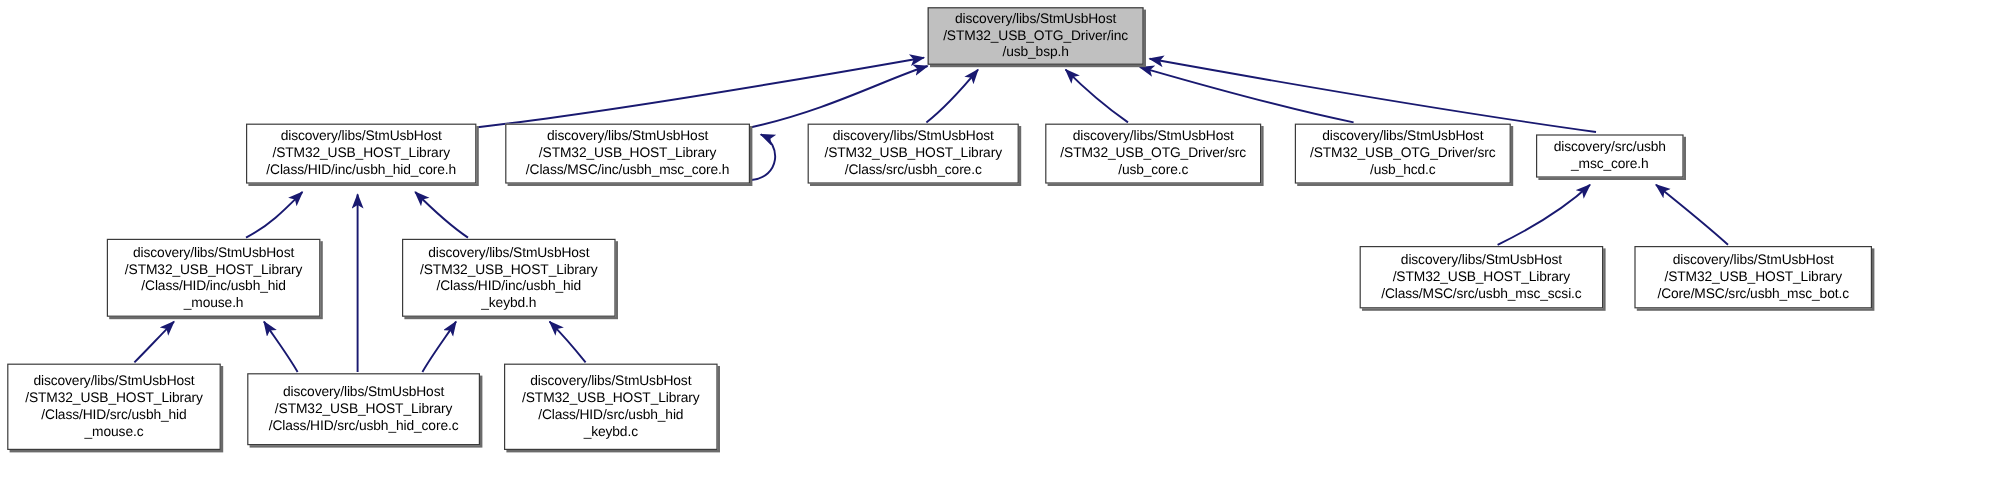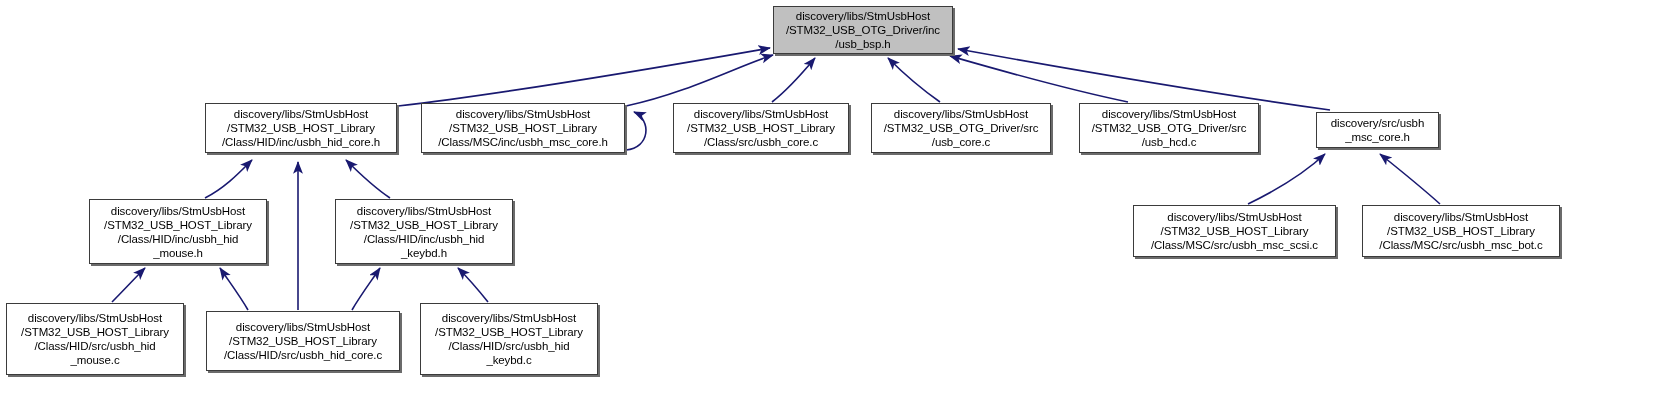--- a/index.html
+++ b/index.html
@@ -102,21 +102,21 @@
       <div class="node" style="left: 871px; top: 103px; width: 180px; height: 50px; border-color: rgb(59, 59, 59); box-shadow: rgb(107, 107, 107) 2px 2px 0px 0px; background: rgb(255, 255, 255); color: rgb(0, 0, 0);">
         <span class="line">discovery/libs/StmUsbHost</span>
         <span class="line">/STM32_USB_OTG_Driver/src</span>
         <span class="line">/usb_core.c</span>
       </div>
       <div class="node" style="left: 1079px; top: 103px; width: 180px; height: 50px; border-color: rgb(59, 59, 59); box-shadow: rgb(107, 107, 107) 2px 2px 0px 0px; background: rgb(255, 255, 255); color: rgb(0, 0, 0);">
         <span class="line">discovery/libs/StmUsbHost</span>
         <span class="line">/STM32_USB_OTG_Driver/src</span>
         <span class="line">/usb_hcd.c</span>
       </div>
-      <div class="node" style="left: 1316px; top: 112px; width: 123px; height: 36px; border-color: rgb(59, 59, 59); box-shadow: rgb(107, 107, 107) 2px 2px 0px 0px; background: rgb(255, 255, 255); color: rgb(0, 0, 0);">
+      <div class="node" style="left: 1280px; top: 112px; width: 123px; height: 36px; border-color: rgb(59, 59, 59); box-shadow: rgb(107, 107, 107) 2px 2px 0px 0px; background: rgb(255, 255, 255); color: rgb(0, 0, 0);">
         <span class="line">discovery/src/usbh</span>
         <span class="line">_msc_core.h</span>
       </div>
       <div class="node" style="left: 89px; top: 199px; width: 178px; height: 65px; border-color: rgb(59, 59, 59); box-shadow: rgb(107, 107, 107) 2px 2px 0px 0px; background: rgb(255, 255, 255); color: rgb(0, 0, 0);">
         <span class="line">discovery/libs/StmUsbHost</span>
         <span class="line">/STM32_USB_HOST_Library</span>
         <span class="line">/Class/HID/inc/usbh_hid</span>
         <span class="line">_mouse.h</span>
       </div>
       <div class="node" style="left: 335px; top: 199px; width: 178px; height: 65px; border-color: rgb(59, 59, 59); box-shadow: rgb(107, 107, 107) 2px 2px 0px 0px; background: rgb(255, 255, 255); color: rgb(0, 0, 0);">
@@ -126,21 +126,21 @@
         <span class="line">_keybd.h</span>
       </div>
       <div class="node" style="left: 1133px; top: 205px; width: 203px; height: 52px; border-color: rgb(59, 59, 59); box-shadow: rgb(107, 107, 107) 2px 2px 0px 0px; background: rgb(255, 255, 255); color: rgb(0, 0, 0);">
         <span class="line">discovery/libs/StmUsbHost</span>
         <span class="line">/STM32_USB_HOST_Library</span>
         <span class="line">/Class/MSC/src/usbh_msc_scsi.c</span>
       </div>
       <div class="node" style="left: 1362px; top: 205px; width: 198px; height: 52px; border-color: rgb(59, 59, 59); box-shadow: rgb(107, 107, 107) 2px 2px 0px 0px; background: rgb(255, 255, 255); color: rgb(0, 0, 0);">
         <span class="line">discovery/libs/StmUsbHost</span>
         <span class="line">/STM32_USB_HOST_Library</span>
-        <span class="line">/Class/MSC/src/usbh_msc_bot.c</span>
+        <span class="line">/Core/MSC/src/usbh_msc_bot.c</span>
       </div>
       <div class="node" style="left: 6px; top: 303px; width: 178px; height: 72px; border-color: rgb(59, 59, 59); box-shadow: rgb(107, 107, 107) 2px 2px 0px 0px; background: rgb(255, 255, 255); color: rgb(0, 0, 0);">
         <span class="line">discovery/libs/StmUsbHost</span>
         <span class="line">/STM32_USB_HOST_Library</span>
         <span class="line">/Class/HID/src/usbh_hid</span>
         <span class="line">_mouse.c</span>
       </div>
       <div class="node" style="left: 206px; top: 311px; width: 194px; height: 60px; border-color: rgb(59, 59, 59); box-shadow: rgb(107, 107, 107) 2px 2px 0px 0px; background: rgb(255, 255, 255); color: rgb(0, 0, 0);">
         <span class="line">discovery/libs/StmUsbHost</span>
         <span class="line">/STM32_USB_HOST_Library</span>

